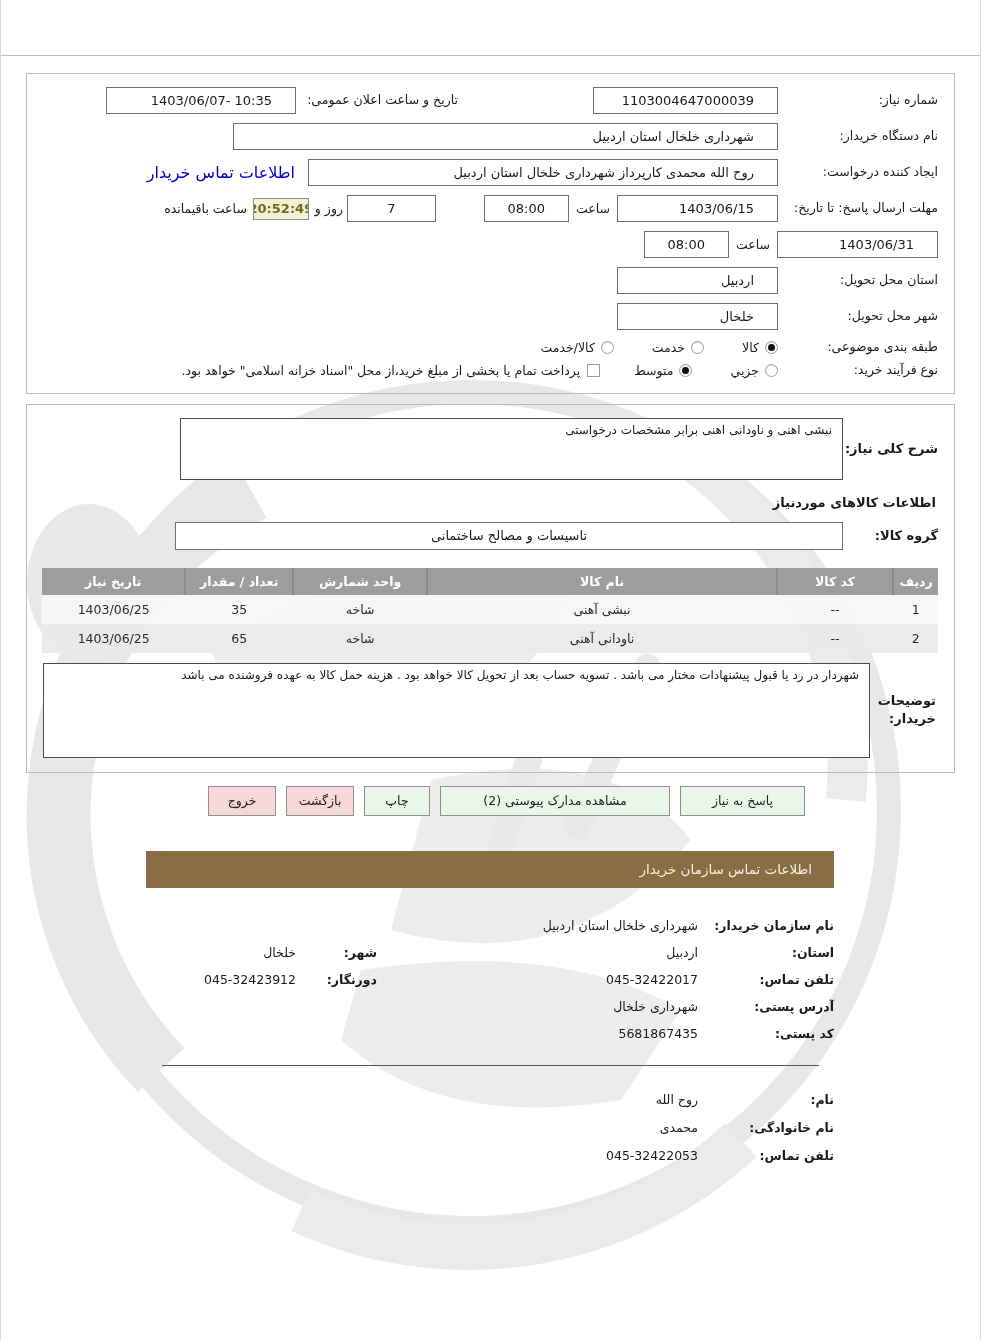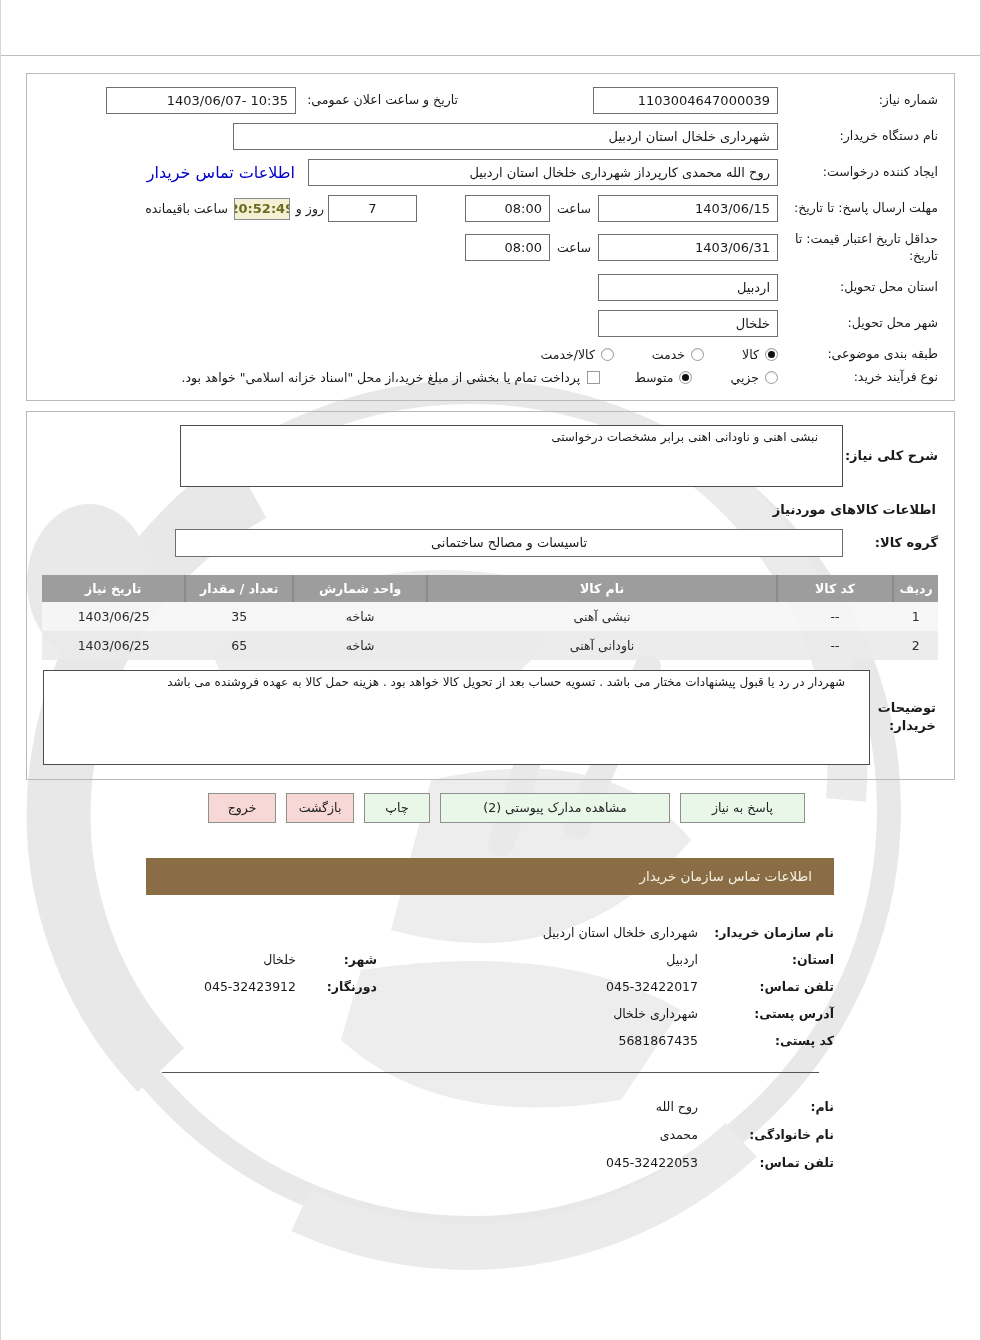--- a/index.html
+++ b/index.html
@@ -13,44 +13,44 @@
   .bar { height:43px; background:#8a6d45; color:#f7f1e4; font-size:13.5px;
          display:flex; align-items:center; padding:0 22px; }
   .bar1 { margin:26px 12px 0 12px; border:1px solid #3c3325; }
   .bar2 { margin:35px 146px 0 145px; height:37px; }
   .box { background:transparent; border:1px solid #b9b9b9; margin:0 25px; padding:13px 16px 12px; }
   .box1 { margin-top:17px; }
   .box2 { margin-top:10px; }
   .frow { display:flex; align-items:center; margin-bottom:9px; font-size:12.5px; }
   .flabel { width:160px; flex-shrink:0; line-height:1.35; }
   .inp { background:#fff; border:1px solid #6e6e6e; height:27px; font-size:13px;
-         display:flex; align-items:center; padding:0 7px; }
+         display:flex; align-items:center; padding:0 23px; }
   .inp.rt { justify-content:flex-start; }   
   .inp.num { direction:ltr; justify-content:flex-end; } 
   .inp.ctr { justify-content:center; direction:ltr; }
   .w185{width:185px}.w190{width:190px}.w545{width:545px}.w470{width:470px}
-  .w180{width:180px}.w85{width:85px}.w89{width:89px}
+  .w180{width:161px}.w85{width:85px}.w89{width:89px}
   .gap135{margin-right:135px}.gap48{margin-right:48px}
   .sm{margin-right:7px;margin-left:7px}
   .ltr{direction:ltr;unicode-bidi:isolate}
   .link { color:#0000cd; margin-right:13px; font-size:16px; cursor:pointer; }
   .timer { background:#f5efd3; border:1px solid #8d8d8d; color:#6b6b23; font-weight:bold;
            width:56px; height:22px; display:flex; align-items:center; justify-content:center;
            font-size:13px; margin-right:6px; direction:ltr; overflow:hidden; }
   .radio { width:13px; height:13px; border:1px solid #9a9a9a; border-radius:50%; background:#fff;
            display:inline-block; flex-shrink:0; }
   .radio.sel { position:relative; }
   .radio.sel::after { content:""; position:absolute; left:2px; top:2px; width:7px; height:7px;
            background:#111; border-radius:50%; }
   .radio.sel::after, .radio { box-shadow:inset 0 1px 1px rgba(0,0,0,.12); }
   .opt { display:flex; align-items:center; margin-right:38px; }
   .opt .olabel { margin-right:6px; }
   .chk { width:13px; height:13px; border:1px solid #9a9a9a; background:#fff; display:inline-block;
          flex-shrink:0; margin-right:34px; }
-  .ta { background:#fff; border:1px solid #4c4c4c; font-size:12px; padding:3px 24px; line-height:1.45; }
+  .ta { background:#fff; border:1px solid #4c4c4c; font-size:12px; padding:3px 10px; line-height:1.45; }
   .desc-ta { width:663px; height:62px; }
   .r-desc .flabel2 { width:95px; font-weight:bold; flex-shrink:0; font-size:13px; }
   .sec-title { font-weight:bold; font-size:13px; margin:15px 2px 12px; }
   .r-group { display:flex; align-items:center; margin-bottom:18px; }
   .r-group .flabel2 { width:95px; font-weight:bold; flex-shrink:0; font-size:13px; }
   .group-inp { width:668px; height:28px; justify-content:center; }
   table.goods { border-collapse:collapse; width:896px; margin:4px auto 10px; font-size:12.5px; }
   table.goods th { background:#9d9d9d; color:#fff; font-weight:bold; height:27px;
                    border-left:2px solid #8a8a8a; padding:0 4px; }
   table.goods th:last-child { border-left:none; }
@@ -125,21 +125,20 @@
         <div class="inp num w180">1403/06/15</div>
         <span class="sm">ساعت</span>
         <div class="inp num w85">08:00</div>
         <div class="inp ctr w89 gap48">7</div>
         <span style="margin-right:4px">روز و</span>
         <div class="timer">20:52:49</div>
         <span style="margin-right:6px">ساعت باقیمانده</span>
       </div>
 
       <div class="frow">
-        <span class="flabel">حداقل تاریخ اعتبار قیمت: تا تاریخ:</span>
         <div class="inp num w180">1403/06/31</div>
         <span class="sm">ساعت</span>
         <div class="inp num w85">08:00</div>
       </div>
 
       <div class="frow">
         <span class="flabel">استان محل تحویل:</span>
         <div class="inp rt w180">اردبیل</div>
       </div>
 

